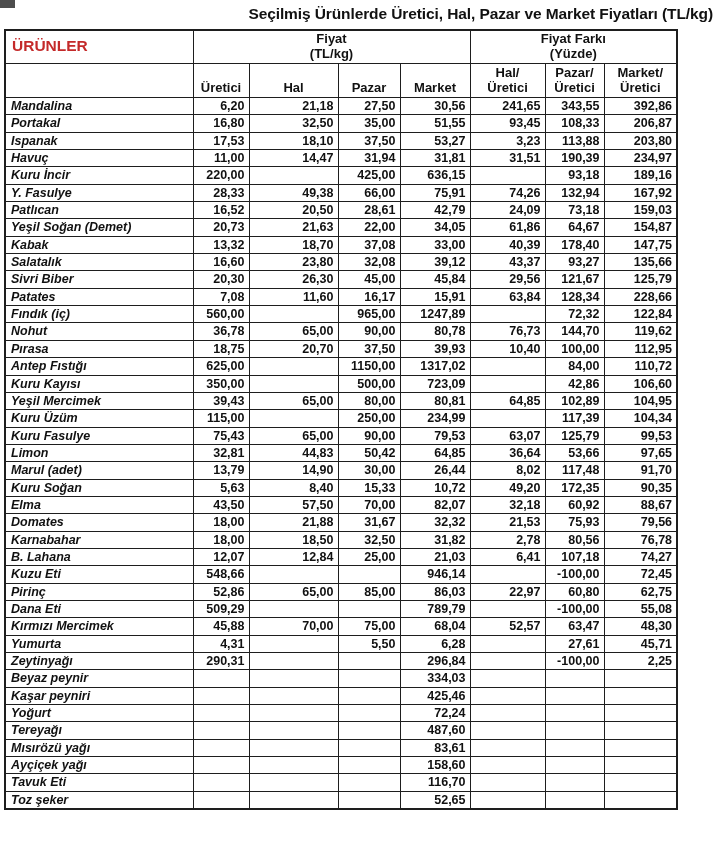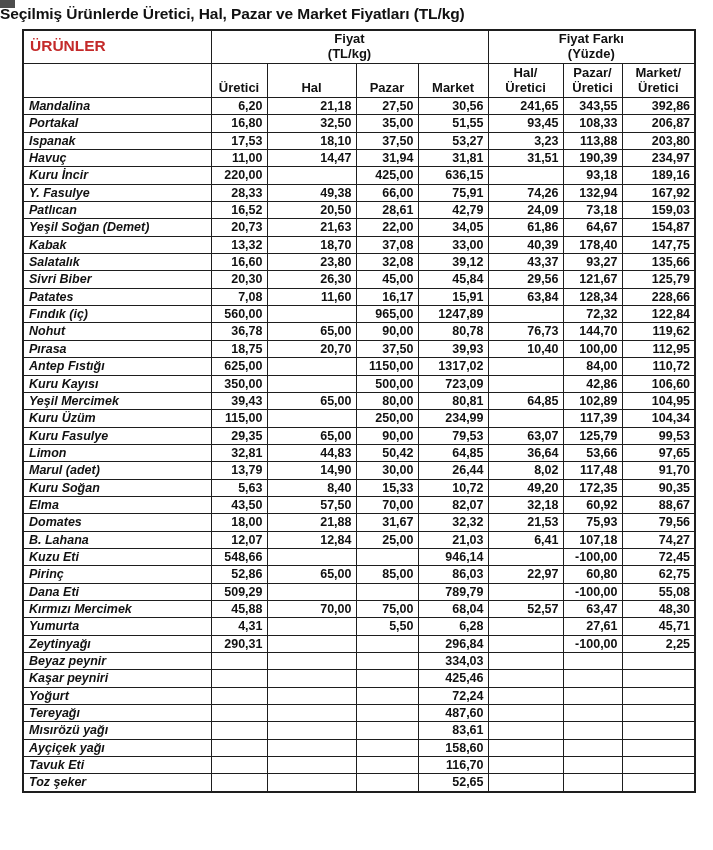--- a/index.html
+++ b/index.html
@@ -10,31 +10,31 @@
     font-weight:bold;
     color:var(--text,#111111);
     position:relative;
     overflow:hidden;
   }
   .corner-mark{
     position:absolute;top:0;left:0;width:15px;height:8px;
     background:#4d4d4d;
   }
   .title{
-    text-align:left;
+    text-align:right;
     font-size:15.5px;
     padding-top:5px;
     height:24px;
     letter-spacing:-0.1px;
     white-space:nowrap;
   }
   table{
     border-collapse:collapse;
     table-layout:fixed;
-    margin-left:22px;
+    margin-left:4px;
     width:672px;
     border:2.5px solid var(--border,#1e1e1e);
   }
   th,td{
     border:1.5px solid var(--border,#1e1e1e);
     overflow:hidden;
     white-space:nowrap;
     padding:0;
   }
   thead th{
@@ -288,21 +288,21 @@
         <td class="num">115,00</td>
         <td class="num"></td>
         <td class="num">250,00</td>
         <td class="num">234,99</td>
         <td class="num"></td>
         <td class="num">117,39</td>
         <td class="num">104,34</td>
       </tr>
       <tr>
         <td class="name">Kuru Fasulye</td>
-        <td class="num">29,35</td>
+        <td class="num">75,43</td>
         <td class="num">65,00</td>
         <td class="num">90,00</td>
         <td class="num">79,53</td>
         <td class="num">63,07</td>
         <td class="num">125,79</td>
         <td class="num">99,53</td>
       </tr>
       <tr>
         <td class="name">Limon</td>
         <td class="num">32,81</td>
@@ -347,20 +347,30 @@
         <td class="name">Domates</td>
         <td class="num">18,00</td>
         <td class="num">21,88</td>
         <td class="num">31,67</td>
         <td class="num">32,32</td>
         <td class="num">21,53</td>
         <td class="num">75,93</td>
         <td class="num">79,56</td>
       </tr>
       <tr>
+        <td class="name">Karnabahar</td>
+        <td class="num">18,00</td>
+        <td class="num">18,50</td>
+        <td class="num">32,50</td>
+        <td class="num">31,82</td>
+        <td class="num">2,78</td>
+        <td class="num">80,56</td>
+        <td class="num">76,78</td>
+      </tr>
+      <tr>
         <td class="name">B. Lahana</td>
         <td class="num">12,07</td>
         <td class="num">12,84</td>
         <td class="num">25,00</td>
         <td class="num">21,03</td>
         <td class="num">6,41</td>
         <td class="num">107,18</td>
         <td class="num">74,27</td>
       </tr>
       <tr>

